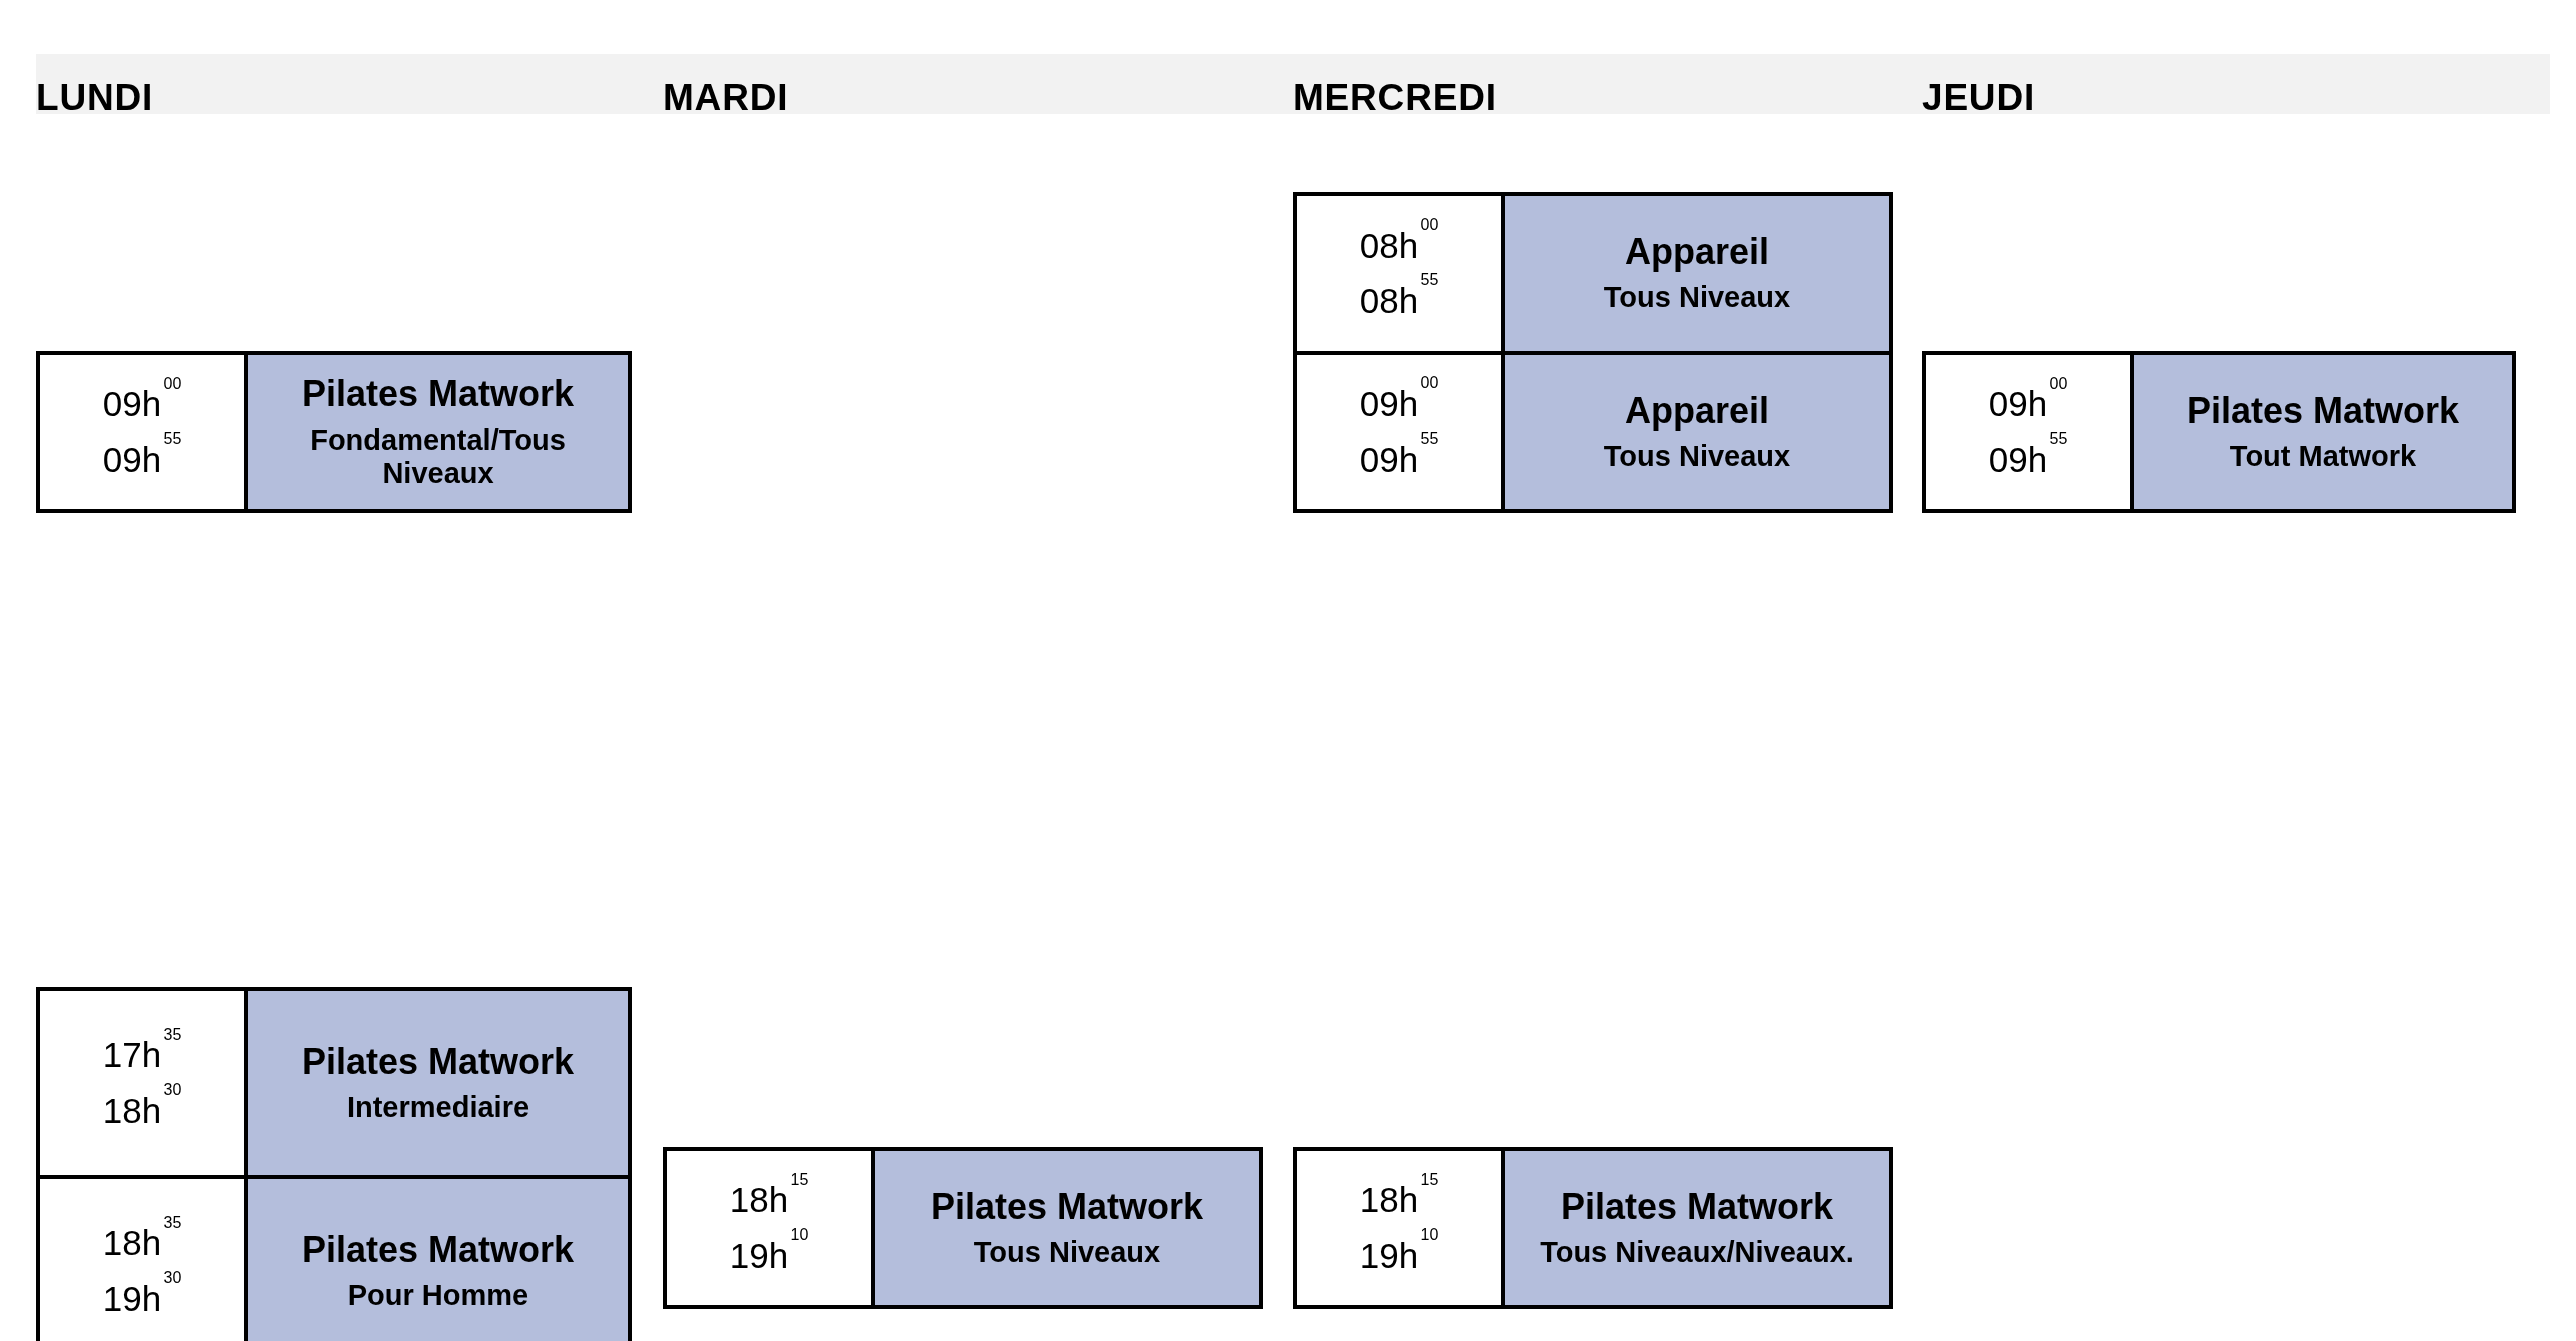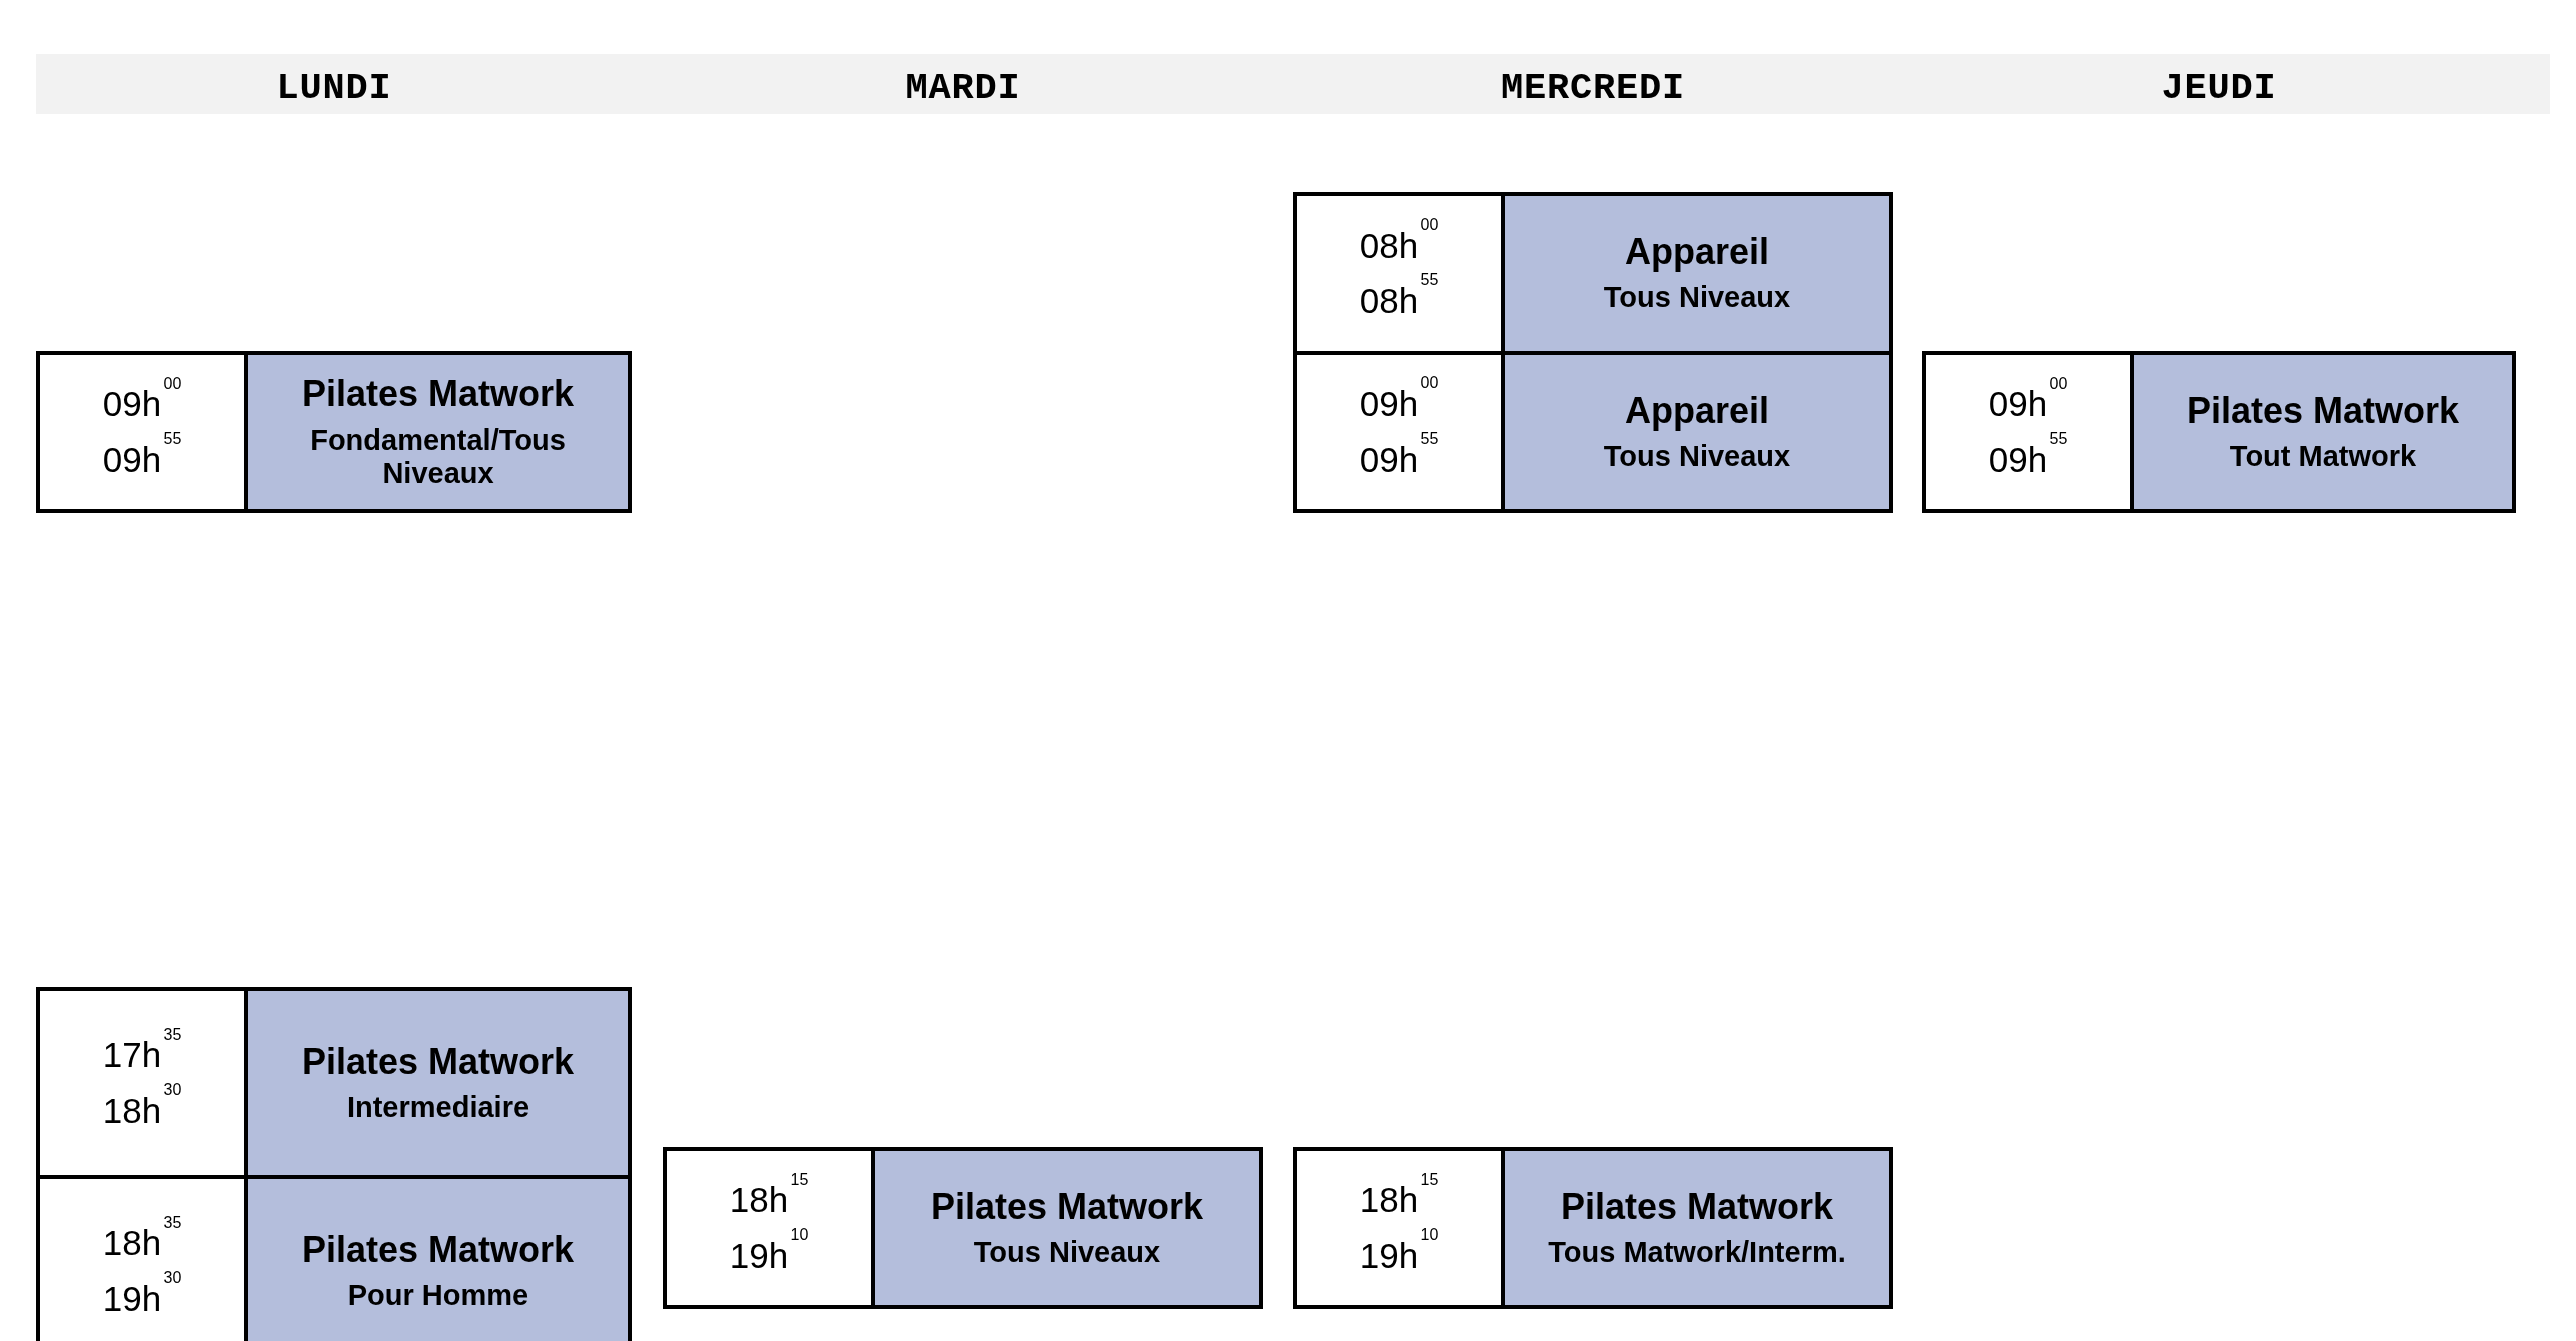--- a/index.html
+++ b/index.html
@@ -15,22 +15,22 @@
     background:#ffffff;
     font-family:"Liberation Sans", sans-serif;
     color:var(--ink);
     overflow:hidden;
   }
   .header-bar{
     position:absolute;left:36px;top:54px;width:2514px;height:60px;
     background:var(--header-bg);
   }
   .day-label{
-    position:absolute;top:58px;height:60px;line-height:60px;
-    text-align:center;font-weight:bold;font-size:37px;letter-spacing:0.8px;font-family:Liberation Mono, monospace;
+    position:absolute;top:68px;height:60px;line-height:60px;
+    font-weight:bold;font-size:37px;letter-spacing:0.8px;
   }
   .day-0{left:36px;width:596px;}
   .day-1{left:663px;width:600px;}
   .day-2{left:1293px;width:600px;}
   .day-3{left:1922px;width:594px;}
 
   .block{
     position:absolute;box-sizing:border-box;
     border:4px solid var(--line);
     background:#ffffff;
@@ -166,19 +166,19 @@
   </section>
 
   <section class="block block-5">
     <div class="row">
       <div class="time-cell">
         <div class="time-line"><span>18h</span><sup>15</sup></div>
         <div class="time-line"><span>19h</span><sup>10</sup></div>
       </div>
       <div class="class-cell">
         <div class="class-title">Pilates Matwork</div>
-        <div class="class-subtitle">Tous Matwork/Interm.</div>
+        <div class="class-subtitle">Tous Niveaux/Niveaux.</div>
       </div>
     </div>
   </section>
 
 </div>
 
 
 </body></html>

